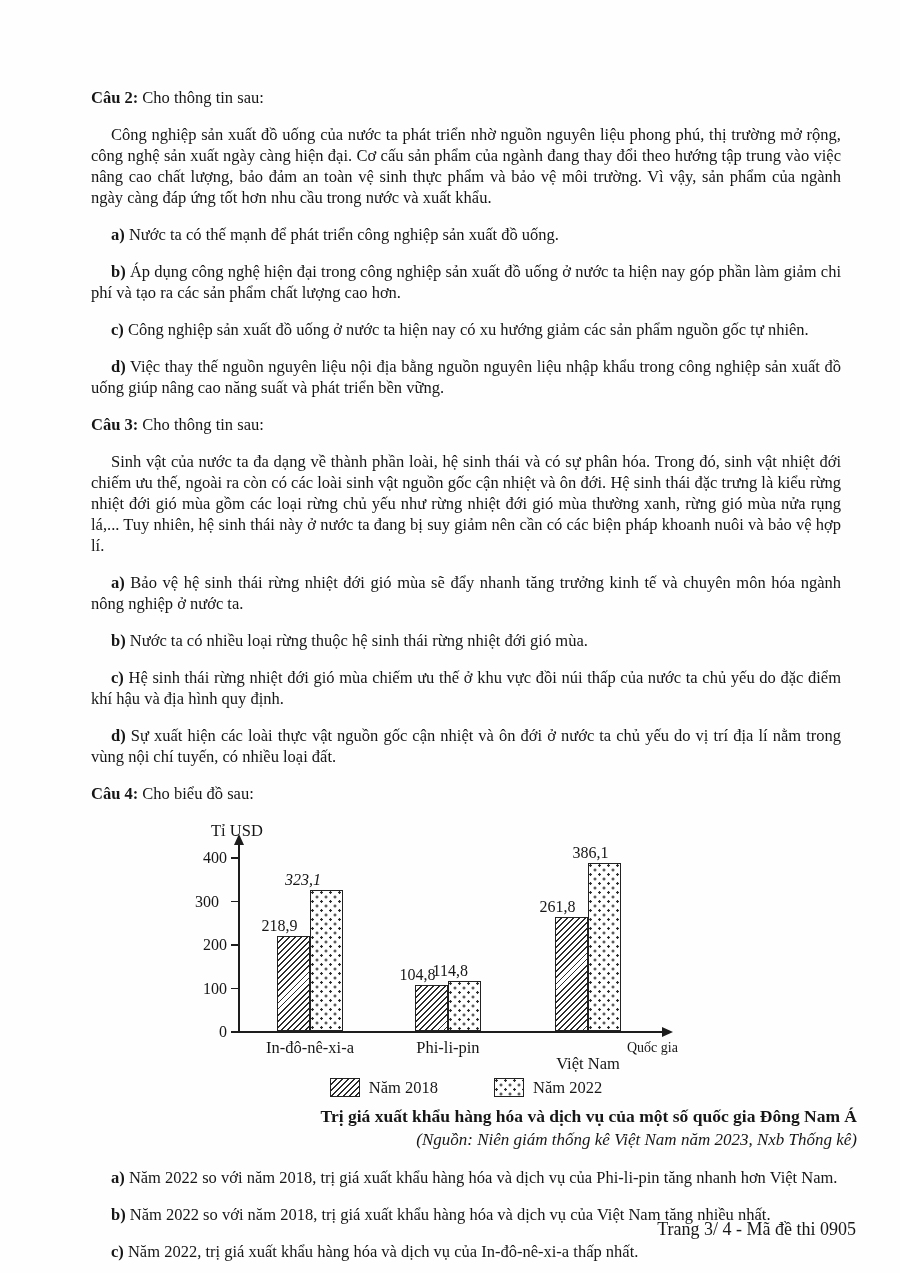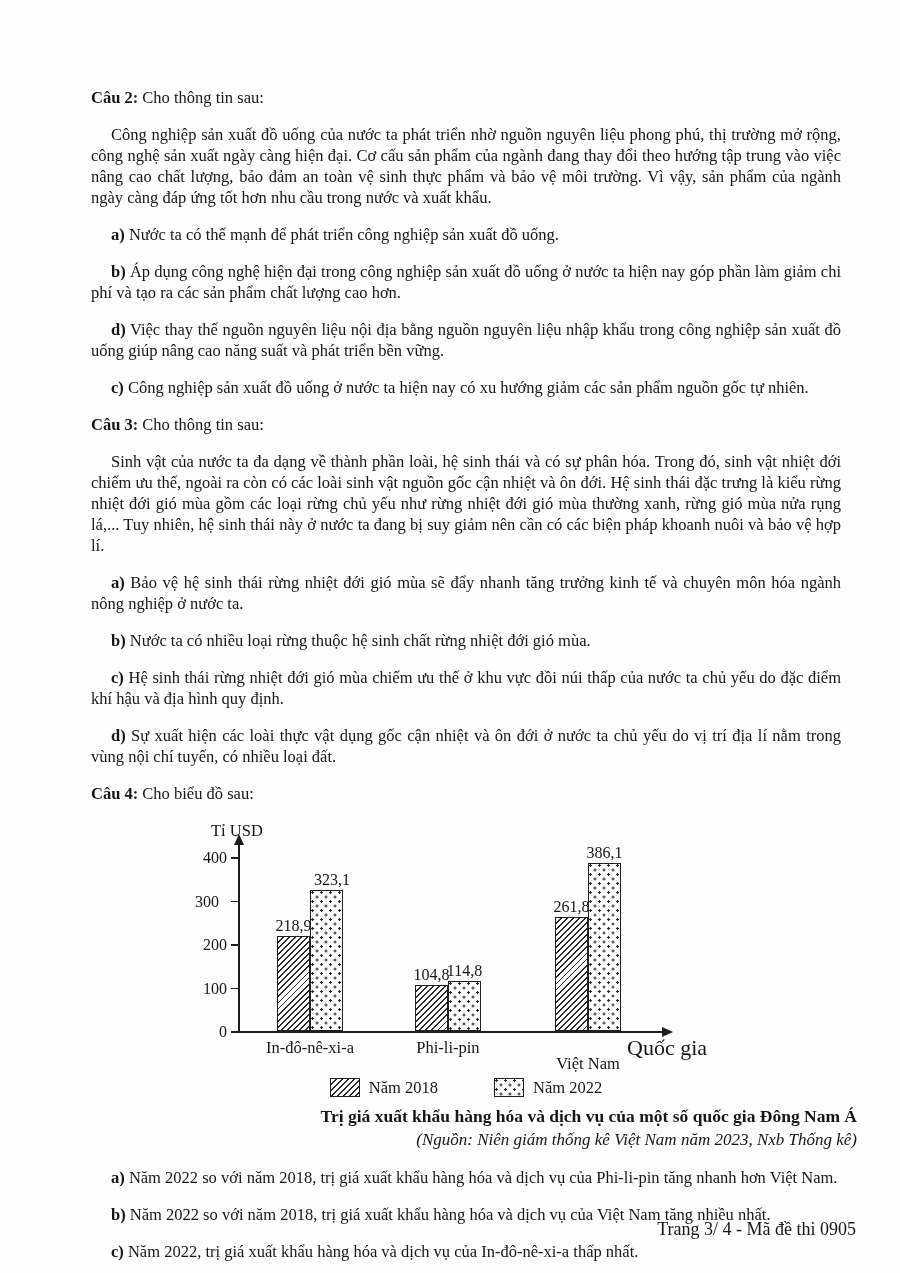--- a/index.html
+++ b/index.html
@@ -18,21 +18,21 @@
   .para { text-align: justify; text-indent: 20px; }
   .qline { text-align: left; }
   .qlabel, .opt-label { font-weight: 700; }
 
   
   .chart-wrap { position: relative; width: 530px; height: 250px; margin-left: 110px; margin-top: 12px; }
   .chart-abs { position: absolute; }
   .axis { background: #1d1d1d; }
   .tick-label { position: absolute; width: 40px; text-align: right; font-size: 16px; }
   .cat-label { position: absolute; text-align: center; font-size: 16.5px; }
-  .val-label { position: absolute; text-align: center; font-size: 16px; }
+  .val-label { position: absolute; text-align: left; font-size: 16px; }
   .bar { position: absolute; border: 1px solid #222; box-sizing: border-box; }
   .pat-hatch {
     background-color: #fff;
     background-image: repeating-linear-gradient(135deg, #fff 0px, #fff 3px, #2b2b2b 3px, #2b2b2b 4.3px);
   }
   .pat-dots {
     background-color: #fff;
     background-image: radial-gradient(circle, #2b2b2b 1.1px, transparent 1.45px),
                       radial-gradient(circle, #2b2b2b 1.1px, transparent 1.45px);
     background-size: 9px 9px;
@@ -52,31 +52,31 @@
   .footer { position: absolute; top: 1219px; right: 44px; font-size: 18px; }
 </style>
 </head>
 <body>
 
 <section>
   <p class="qline"><span class="qlabel">Câu 2:</span> <span>Cho thông tin sau:</span></p>
   <p class="para">Công nghiệp sản xuất đồ uống của nước ta phát triển nhờ nguồn nguyên liệu phong phú, thị trường mở rộng, công nghệ sản xuất ngày càng hiện đại. Cơ cấu sản phẩm của ngành đang thay đổi theo hướng tập trung vào việc nâng cao chất lượng, bảo đảm an toàn vệ sinh thực phẩm và bảo vệ môi trường. Vì vậy, sản phẩm của ngành ngày càng đáp ứng tốt hơn nhu cầu trong nước và xuất khẩu.</p>
   <p class="para"><span class="opt-label">a)</span> <span>Nước ta có thế mạnh để phát triển công nghiệp sản xuất đồ uống.</span></p>
   <p class="para"><span class="opt-label">b)</span> <span>Áp dụng công nghệ hiện đại trong công nghiệp sản xuất đồ uống ở nước ta hiện nay góp phần làm giảm chi phí và tạo ra các sản phẩm chất lượng cao hơn.</span></p>
+  <p class="para"><span class="opt-label">c)</span> <span>Công nghiệp sản xuất đồ uống ở nước ta hiện nay có xu hướng giảm các sản phẩm nguồn gốc tự nhiên.</span></p>
   <p class="para"><span class="opt-label">d)</span> <span>Việc thay thế nguồn nguyên liệu nội địa bằng nguồn nguyên liệu nhập khẩu trong công nghiệp sản xuất đồ uống giúp nâng cao năng suất và phát triển bền vững.</span></p>
-  <p class="para"><span class="opt-label">c)</span> <span>Công nghiệp sản xuất đồ uống ở nước ta hiện nay có xu hướng giảm các sản phẩm nguồn gốc tự nhiên.</span></p>
 </section>
 
 <section>
   <p class="qline"><span class="qlabel">Câu 3:</span> <span>Cho thông tin sau:</span></p>
   <p class="para">Sinh vật của nước ta đa dạng về thành phần loài, hệ sinh thái và có sự phân hóa. Trong đó, sinh vật nhiệt đới chiếm ưu thế, ngoài ra còn có các loài sinh vật nguồn gốc cận nhiệt và ôn đới. Hệ sinh thái đặc trưng là kiểu rừng nhiệt đới gió mùa gồm các loại rừng chủ yếu như rừng nhiệt đới gió mùa thường xanh, rừng gió mùa nửa rụng lá,... Tuy nhiên, hệ sinh thái này ở nước ta đang bị suy giảm nên cần có các biện pháp khoanh nuôi và bảo vệ hợp lí.</p>
   <p class="para"><span class="opt-label">a)</span> <span>Bảo vệ hệ sinh thái rừng nhiệt đới gió mùa sẽ đẩy nhanh tăng trưởng kinh tế và chuyên môn hóa ngành nông nghiệp ở nước ta.</span></p>
-  <p class="para"><span class="opt-label">b)</span> <span>Nước ta có nhiều loại rừng thuộc hệ sinh chất rừng nhiệt đới gió mùa.</span></p>
+  <p class="para"><span class="opt-label">b)</span> <span>Nước ta có nhiều loại rừng thuộc hệ sinh thái rừng nhiệt đới gió mùa.</span></p>
   <p class="para"><span class="opt-label">c)</span> <span>Hệ sinh thái rừng nhiệt đới gió mùa chiếm ưu thế ở khu vực đồi núi thấp của nước ta chủ yếu do đặc điểm khí hậu và địa hình quy định.</span></p>
-  <p class="para"><span class="opt-label">d)</span> <span>Sự xuất hiện các loài thực vật dụng gốc cận nhiệt và ôn đới ở nước ta chủ yếu do vị trí địa lí nằm trong vùng nội chí tuyến, có nhiều loại đất.</span></p>
+  <p class="para"><span class="opt-label">d)</span> <span>Sự xuất hiện các loài thực vật nguồn gốc cận nhiệt và ôn đới ở nước ta chủ yếu do vị trí địa lí nằm trong vùng nội chí tuyến, có nhiều loại đất.</span></p>
 </section>
 
 <section>
   <p class="qline"><span class="qlabel">Câu 4:</span> <span>Cho biểu đồ sau:</span></p>
 
   <div class="chart-wrap" id="chart">
       <div class="chart-abs" style="left: 26px; top: 0px; font-size: 16.5px;">Tỉ USD</div>
       <div class="chart-abs axis" style="left: 53px; top: 24px; width: 1.5px; height: 187px;"></div>
       <div class="arrow-up" style="left: 48.8px; top: 14px;"></div>
       <div class="chart-abs axis" style="left: 53px; top: 211px; width: 424px; height: 1.5px;"></div>
@@ -91,29 +91,29 @@
       <div class="tick-label" style="left: 2px; top: 70.5px; text-align: center;">300</div>
       <div class="chart-abs axis" style="left: 46px; top: 37px; width: 8px; height: 1.5px;"></div>
       <div class="tick-label" style="left: 2px; top: 27px;">400</div>
       <div class="bar pat-hatch" style="left: 92px; top: 116px; width: 33px; height: 95px;"></div>
       <div class="val-label" style="left: 76.5px; top: 95px; width: 64px;">218,9</div>
       <div class="bar pat-hatch" style="left: 230px; top: 165px; width: 33px; height: 46px;"></div>
       <div class="val-label" style="left: 214.5px; top: 144px; width: 64px;">104,8</div>
       <div class="bar pat-hatch" style="left: 370px; top: 97px; width: 33px; height: 114px;"></div>
       <div class="val-label" style="left: 354.5px; top: 76px; width: 64px;">261,8</div>
       <div class="bar pat-dots" style="left: 125px; top: 70px; width: 33px; height: 141px;"></div>
-      <div class="val-label" style="left: 115px; top: 49px; width: 64px;">323,1</div>
+      <div class="val-label" style="left: 100px; top: 49px; width: 64px; font-style: italic;">323,1</div>
       <div class="bar pat-dots" style="left: 263px; top: 161px; width: 33px; height: 50px;"></div>
       <div class="val-label" style="left: 247.5px; top: 140px; width: 64px;">114,8</div>
       <div class="bar pat-dots" style="left: 403px; top: 43px; width: 33px; height: 168px;"></div>
       <div class="val-label" style="left: 387.5px; top: 22px; width: 64px;">386,1</div>
       <div class="cat-label" style="left: 55px; top: 217px; width: 140px;">In-đô-nê-xi-a</div>
       <div class="cat-label" style="left: 193px; top: 217px; width: 140px;">Phi-li-pin</div>
       <div class="cat-label" style="left: 333px; top: 233px; width: 140px;">Việt Nam</div>
-      <div class="chart-abs" style="left: 442px; top: 217px; font-size: 22px;">Quốc gia</div>
+      <div class="chart-abs" style="left: 442px; top: 217px; font-size: 14px;">Quốc gia</div>
     </div>
 
   <div class="legend-row" id="legend">
       <div class="legend-item">
         <div class="legend-swatch pat-hatch"></div>
         <span class="legend-label">Năm 2018</span>
       </div>
       <div class="legend-item">
         <div class="legend-swatch pat-dots"></div>
         <span class="legend-label">Năm 2022</span>

